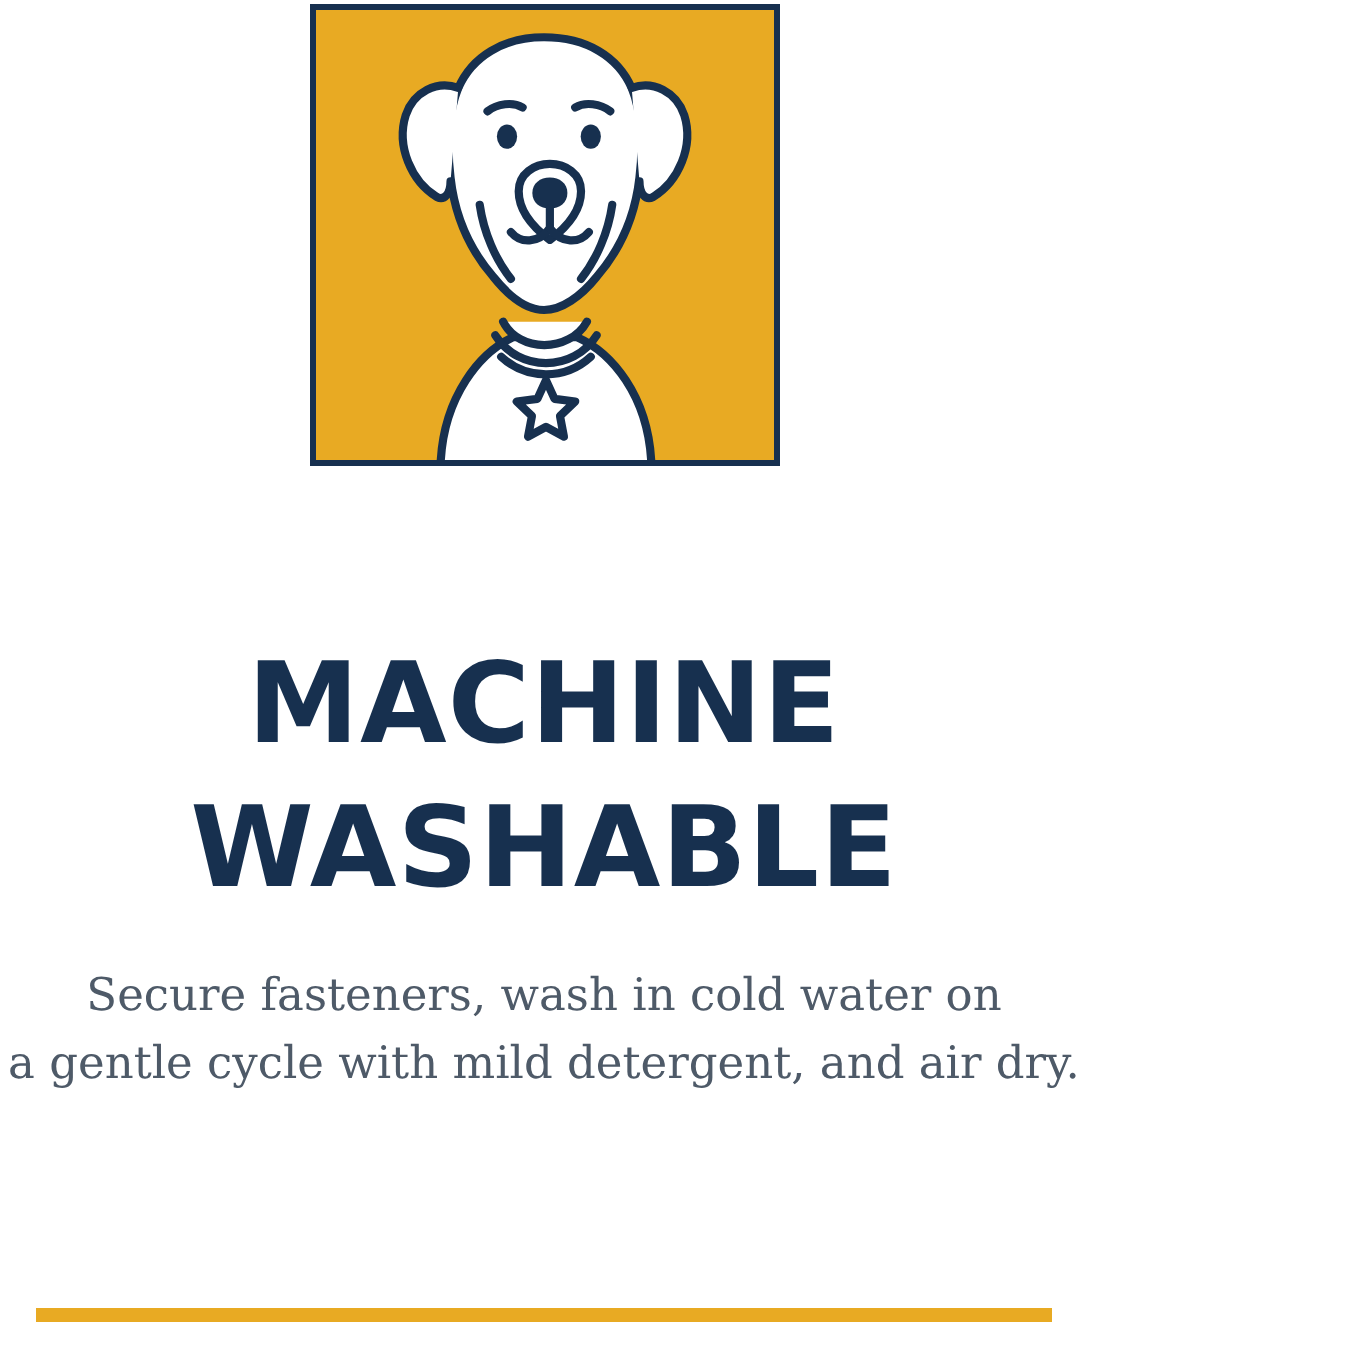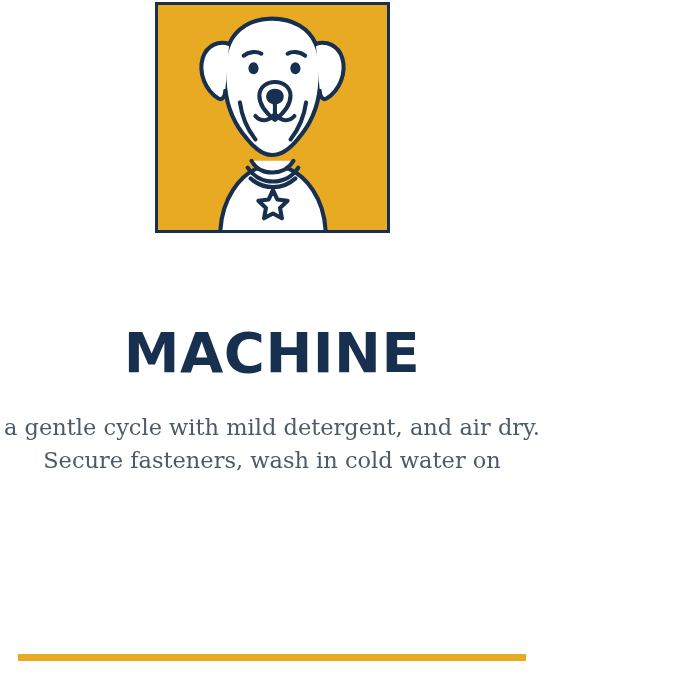--- a/index.html
+++ b/index.html
@@ -114,22 +114,23 @@
 
         <path d="M95 178 C108 190 128 190 141 178"></path>
 
         <path d="M118 190 L122.4 199.6 L133 201 L125.2 208.4 L127.2 219 L118 214 L108.8 219 L110.8 208.4 L103 201 L113.6 199.6 Z" fill="#ffffff"></path>
       </g>
     </svg>
   </div>
 
   <div class="headline">
     <span class="line1">MACHINE</span>
+    <span class="line2">WASHABLE</span>
   </div>
 
   <div class="subcopy">
+    <span class="sub-line">Secure fasteners, wash in cold water on</span>
     <span class="sub-line">a gentle cycle with mild detergent, and air dry.</span>
-    <span class="sub-line">Secure fasteners, wash in cold water on</span>
   </div>
 
   <div class="bottom-rule"></div>
 
 </div>
 
 </body></html>

